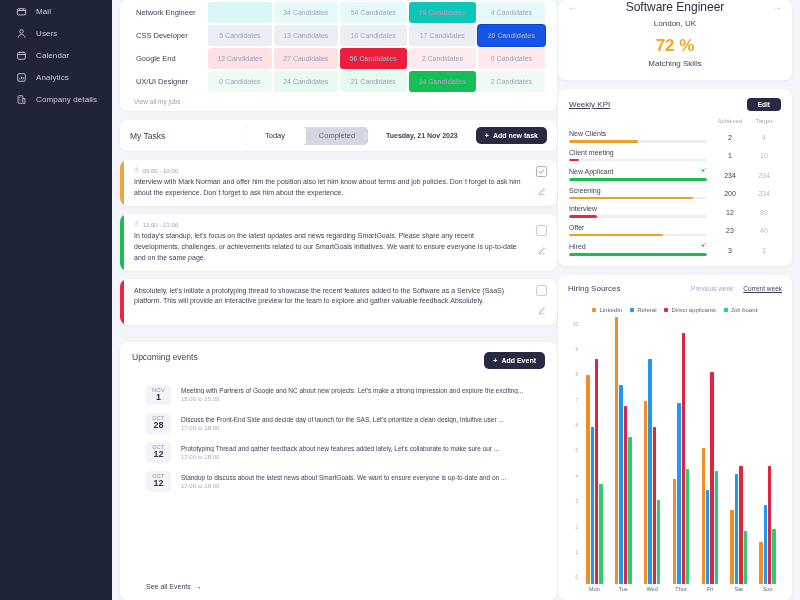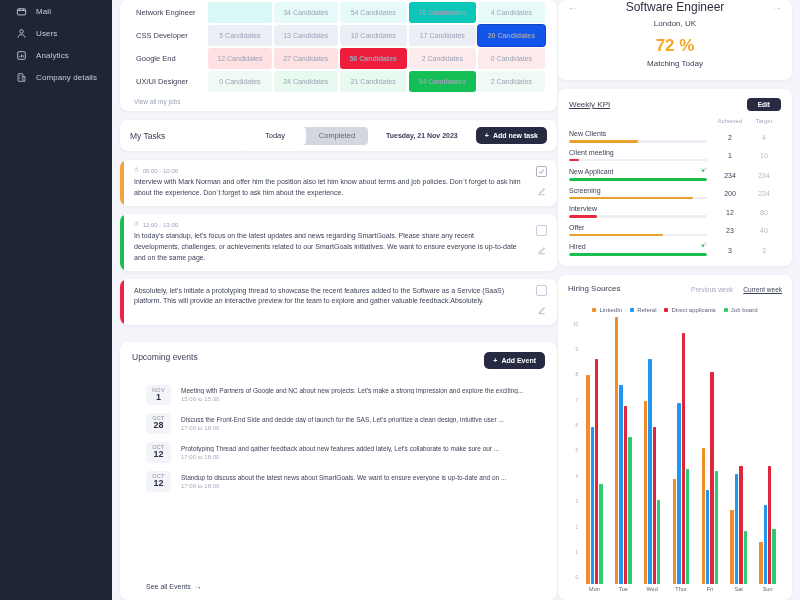--- a/index.html
+++ b/index.html
@@ -108,21 +108,21 @@
   .kpi-left { flex: 1; padding-right: 6px; }
   .kpi-label { font-size: 7px; color: #3a3f55; margin-bottom: 3px; display: flex; align-items: center; justify-content: space-between; }
   .kpi-track { height: 2.5px; background: #eceef4; border-radius: 2px; overflow: hidden; }
   .kpi-fill { height: 100%; border-radius: 2px; }
   .kpi-num { width: 34px; text-align: center; font-size: 7px; color: #3a3f55; padding-bottom: 2px; }
   .kpi-num.target { color: #b4bac9; }
   .spark { width: 8px; height: 8px; }
 
   
   .hire-card { flex: 1; padding: 9px 10px 6px; display: flex; flex-direction: column; }
-  .hire-head { display: flex; align-items: flex-end; gap: 10px; }
+  .hire-head { display: flex; align-items: center; gap: 10px; }
   .hire-title { font-size: 8px; color: #3a3f55; flex: 1; }
   .hire-tab { font-size: 6.5px; color: #a4abbd; cursor: pointer; }
   .hire-tab.active { color: #3a3f55; text-decoration: underline; }
   .legend { display: flex; gap: 8px; justify-content: center; margin-top: 14px; }
   .lg { display: flex; align-items: center; gap: 3px; font-size: 6px; color: #5d6478; }
   .lg i { width: 4px; height: 4px; border-radius: 1px; display: block; }
   .plot { flex: 1; display: flex; margin-top: 10px; padding-bottom: 2px; }
   .yaxis { width: 12px; flex: 0 0 12px; display: flex; flex-direction: column; justify-content: space-between; align-items: flex-end; padding-right: 2px; padding-bottom: 11px; }
   .yaxis span { font-size: 4.5px; color: #a4abbd; line-height: 1; }
   .bars { flex: 1; display: flex; align-items: flex-end; justify-content: space-between; border-left: 0; padding-bottom: 0; }
@@ -152,20 +152,29 @@
       <div class="nav-item">
         <span class="ico">
           <svg viewBox="0 0 16 16" fill="none" stroke="#c9cdda" stroke-width="1.3">
               <circle cx="8" cy="5" r="2.6"></circle>
               <path d="M3 14c0-2.8 2.2-4.4 5-4.4s5 1.6 5 4.4"></path>
             </svg>
         </span>
         <span>Users</span>
       </div>
 
+      <div class="nav-item">
+        <span class="ico">
+          <svg viewBox="0 0 16 16" fill="none" stroke="#c9cdda" stroke-width="1.3">
+              <rect x="2.5" y="3.5" width="11" height="10" rx="1.5"></rect>
+              <path d="M2.5 6.5h11M5.5 2.2v2.4M10.5 2.2v2.4"></path>
+            </svg>
+        </span>
+        <span>Calendar</span>
+      </div>
 
       <div class="nav-item">
         <span class="ico">
           <svg viewBox="0 0 16 16" fill="none" stroke="#c9cdda" stroke-width="1.3">
               <rect x="2.5" y="2.5" width="11" height="11" rx="1.5"></rect>
               <path d="M5.5 10.5v-2M8 10.5v-4M10.5 10.5v-3"></path>
             </svg>
         </span>
         <span>Analytics</span>
       </div>
@@ -358,21 +367,21 @@
     <div class="col-right">
 
       <section class="card jobcard">
         <div class="jc-head">
           <span class="jc-arrow">←</span>
           <span class="jc-role">Software Engineer</span>
           <span class="jc-arrow">→</span>
         </div>
         <div class="jc-loc">London, UK</div>
         <div class="jc-pct">72 %</div>
-        <div class="jc-sub">Matching Today</div>
+        <div class="jc-sub">Matching Skills</div>
       </section>
 
       <section class="card kpi-card">
         <div class="kpi-head">
           <div class="kpi-title">Weekly KPI</div>
           <button class="btn-edit">Edit</button>
         </div>
         <div class="kpi-colhead">
           <span>Achieved</span>
           <span>Target</span>

